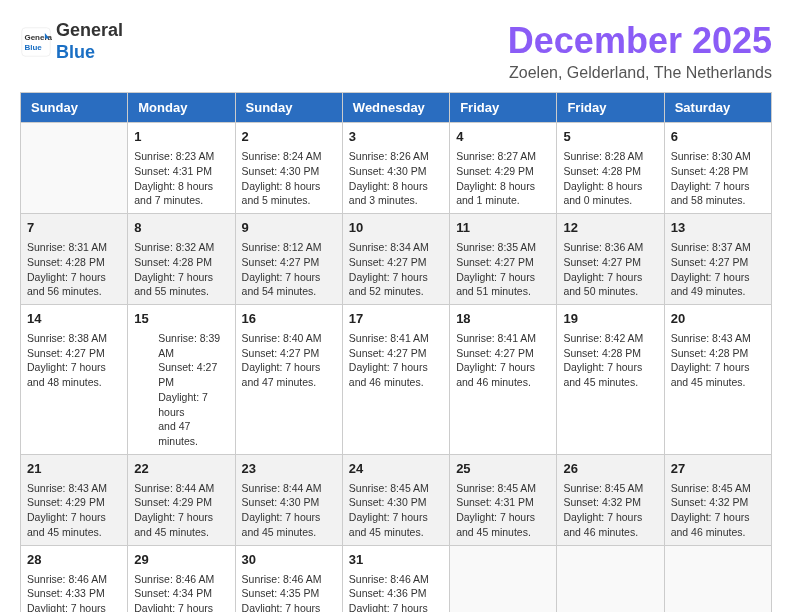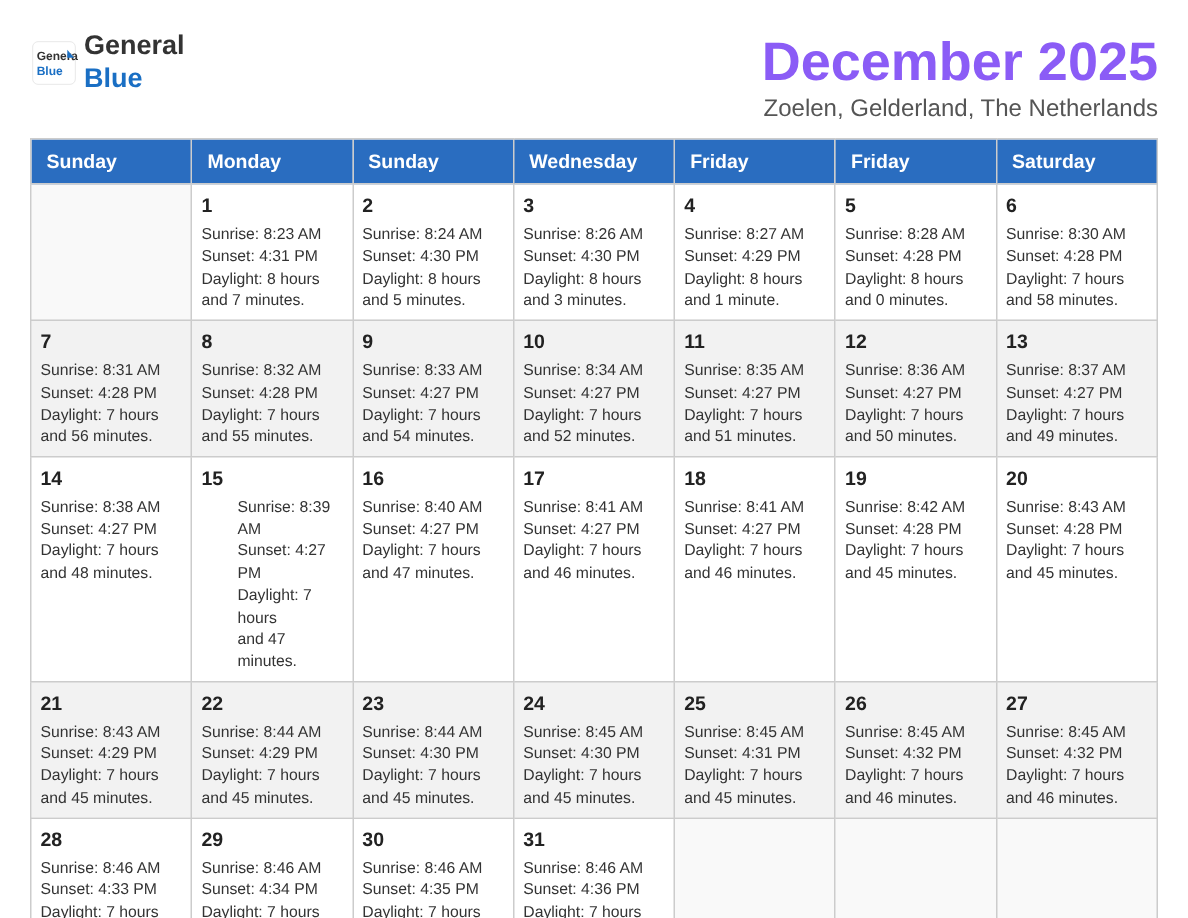--- a/index.html
+++ b/index.html
@@ -181,21 +181,21 @@
         </td>
         <td>
           <div class="day-number">8</div>
           <div class="day-info" style="white-space: pre-line;">Sunrise: 8:32 AM
 Sunset: 4:28 PM
 Daylight: 7 hours
 and 55 minutes.</div>
         </td>
         <td>
           <div class="day-number">9</div>
-          <div class="day-info" style="white-space: pre-line;">Sunrise: 8:33 AM
+          <div class="day-info" style="white-space: pre-line;">Sunrise: 8:12 AM
 Sunset: 4:27 PM
 Daylight: 7 hours
 and 54 minutes.</div>
         </td>
         <td>
           <div class="day-number">10</div>
           <div class="day-info" style="white-space: pre-line;">Sunrise: 8:34 AM
 Sunset: 4:27 PM
 Daylight: 7 hours
 and 52 minutes.</div>

